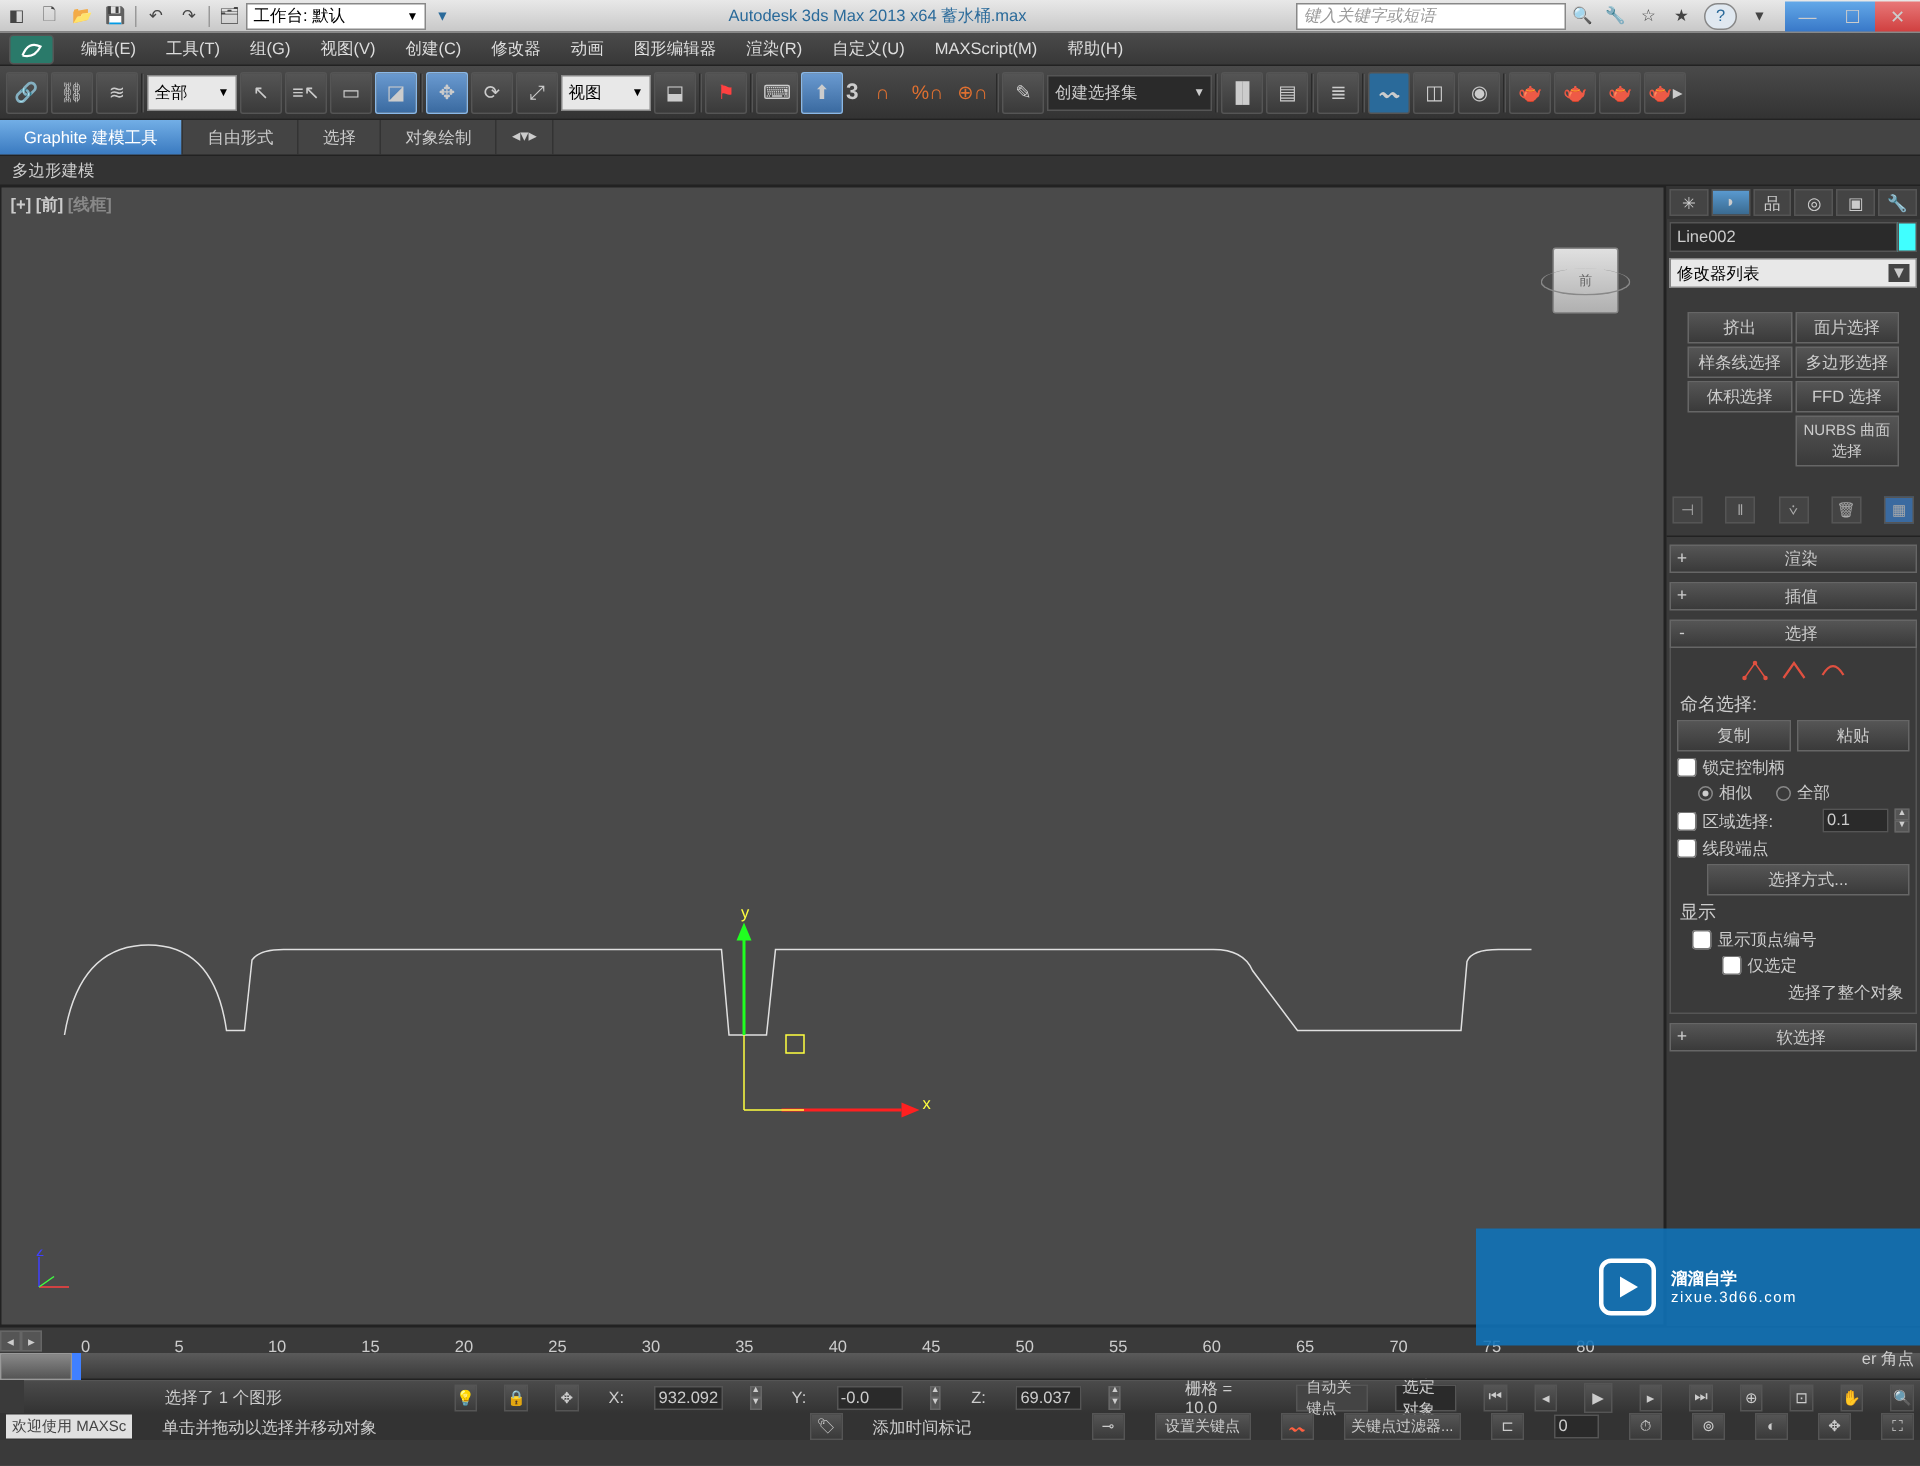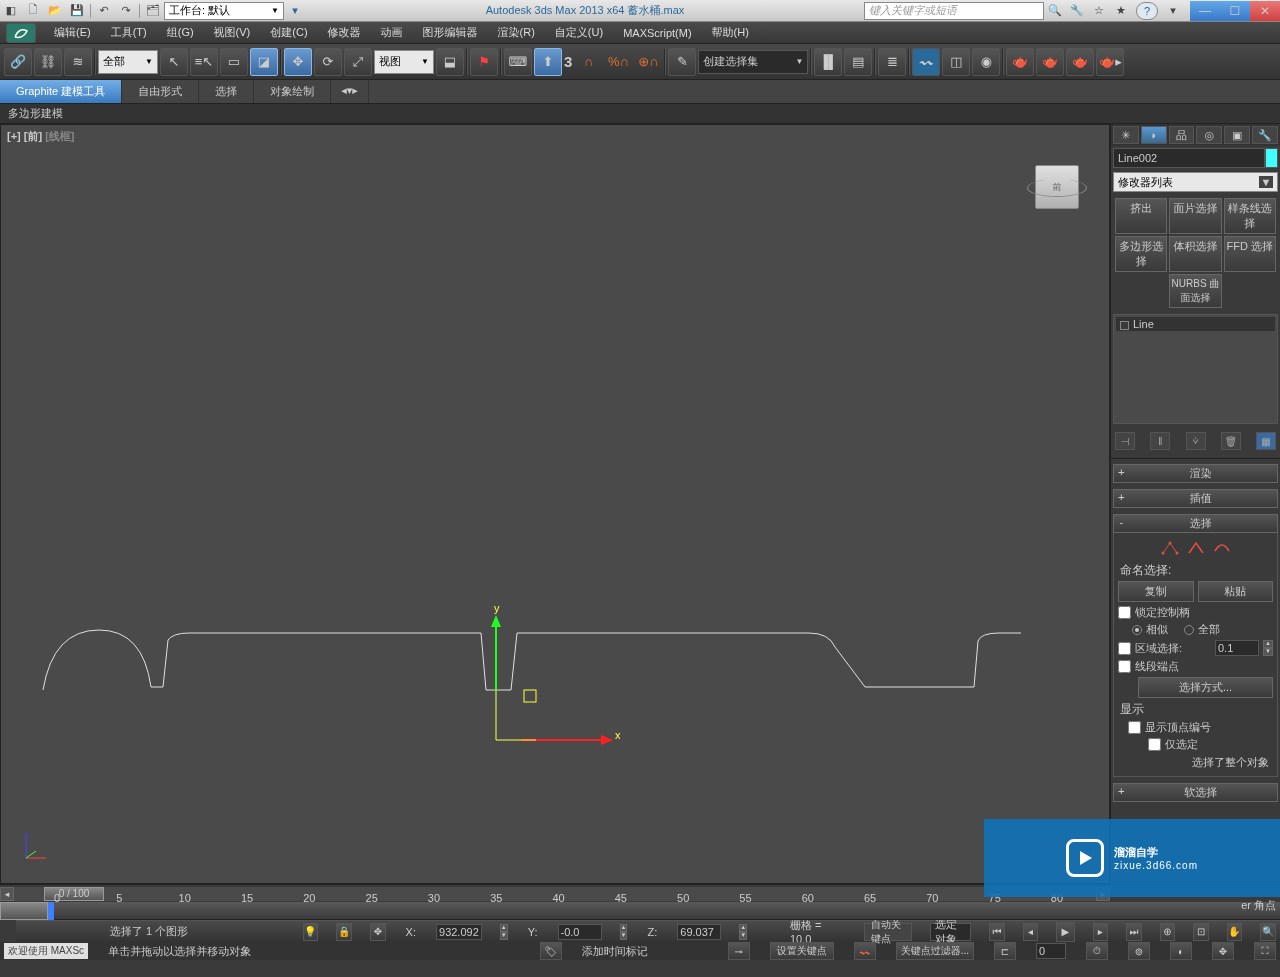--- a/index.html
+++ b/index.html
@@ -39,21 +39,21 @@
 .vp-axis { position:absolute; bottom:20px; left:20px; width:30px; height:30px; }
 .sidepanel { width:170px; background:#3a3a3a; border-left:1px solid #222; display:flex; flex-direction:column; }
 .sp-tabs { height:22px; display:flex; background:#333; gap:2px; padding:2px; }
 .sp-tab { flex:1; background:#444; border:1px solid #555; display:flex; align-items:center; justify-content:center; font-size:11px; color:#ccc;}
 .sp-tab.active { background:linear-gradient(#5a9ad0,#3a6a90); }
 .sp-name { height:20px; display:flex; margin:2px; }
 .sp-name input { flex:1; background:#2a2a2a; border:1px solid #555; color:#ccc; padding:0 4px; }
 .sp-name .color { width:16px; background:#40ffff; border:1px solid #555; }
 .sp-dd { margin:2px; height:20px; background:#e8e8e8; border:1px solid #888; color:#000; padding:0 4px; display:flex; align-items:center; }
 .sp-dd .arr { margin-left:auto; background:#444; color:#ccc; width:14px; text-align:center; }
-.sp-btns { margin:4px; display:grid; grid-template-columns:1fr 1fr 1fr; gap:2px; }
+.sp-btns { margin:14px; display:grid; grid-template-columns:1fr 1fr; gap:2px; }
 .sp-btn { background:linear-gradient(#555,#3a3a3a); border:1px solid #666; color:#ccc; text-align:center; padding:2px 0; font-size:11px; cursor:pointer; }
 .sp-btn.wide { grid-column:1/3; font-size:10px;}
 .sp-stack { margin:2px; border:1px solid #555; background:#4a4a4a; height:110px; padding:2px; }
 .sp-stack-item { background:#333; padding:1px 4px; color:#ccc; }
 .sp-stack-item .box { display:inline-block; width:9px; height:9px; border:1px solid #888; margin-right:4px; background:#3a3a3a; vertical-align:middle; }
 .sp-icons { margin:2px; display:flex; gap:3px; justify-content:space-between; padding:4px 2px; }
 .sp-icons .ic { width:20px; height:18px; border:1px solid #555; background:#444; display:flex;align-items:center;justify-content:center;font-size:10px;color:#aaa;}
 .rollout { margin:3px 2px; }
 .rollout-hdr { background:linear-gradient(#555,#3a3a3a); border:1px solid #666; color:#ccc; padding:1px 4px; cursor:pointer; display:flex; }
 .rollout-hdr .pm { margin-right:4px; font-family:monospace;}
@@ -259,23 +259,20 @@
     </div>
     <div class="sp-btns">
       <div class="sp-btn">挤出</div>
       <div class="sp-btn">面片选择</div>
       <div class="sp-btn">样条线选择</div>
       <div class="sp-btn">多边形选择</div>
       <div class="sp-btn">体积选择</div>
       <div class="sp-btn">FFD 选择</div>
       <div class="sp-btn wide" style="grid-column:2/3">NURBS 曲面选择</div>
     </div>
-    <div class="sp-stack">
-      <div class="sp-stack-item"><span class="box"></span><span>Line</span></div>
-    </div>
     <div class="sp-icons">
       <div class="ic">⊣</div>
       <div class="ic">‖</div>
       <div class="ic">⩒</div>
       <div class="ic">🗑</div>
       <div class="ic" style="background:#3a6aa0">▦</div>
     </div>
     <div style="border-top:1px solid #222; margin:2px 0"></div>
 
     <div class="rollout">
@@ -358,23 +355,20 @@
       <div class="rollout-hdr">
           <span class="pm">+</span>
           <span class="t">软选择</span>
         </div>
     </div>
   </div>
 </div>
 
 <div class="timeslider">
   <div class="ts-arrow">◂</div>
-  <div class="ts-track">
-    <div class="ts-handle">0 / 100</div>
-  </div>
   <div class="ts-arrow">▸</div>
   <div style="width:170px"></div>
 </div>
 
 <div class="ruler">
   <div style="position:absolute;left:0;top:0;width:48px;height:18px;background:linear-gradient(#888,#555);border:1px solid #999"></div>
   <div style="position:absolute;left:48px;top:0;width:6px;height:18px;background:#4080ff"></div>
 </div>
 
 <div class="statusbar">

